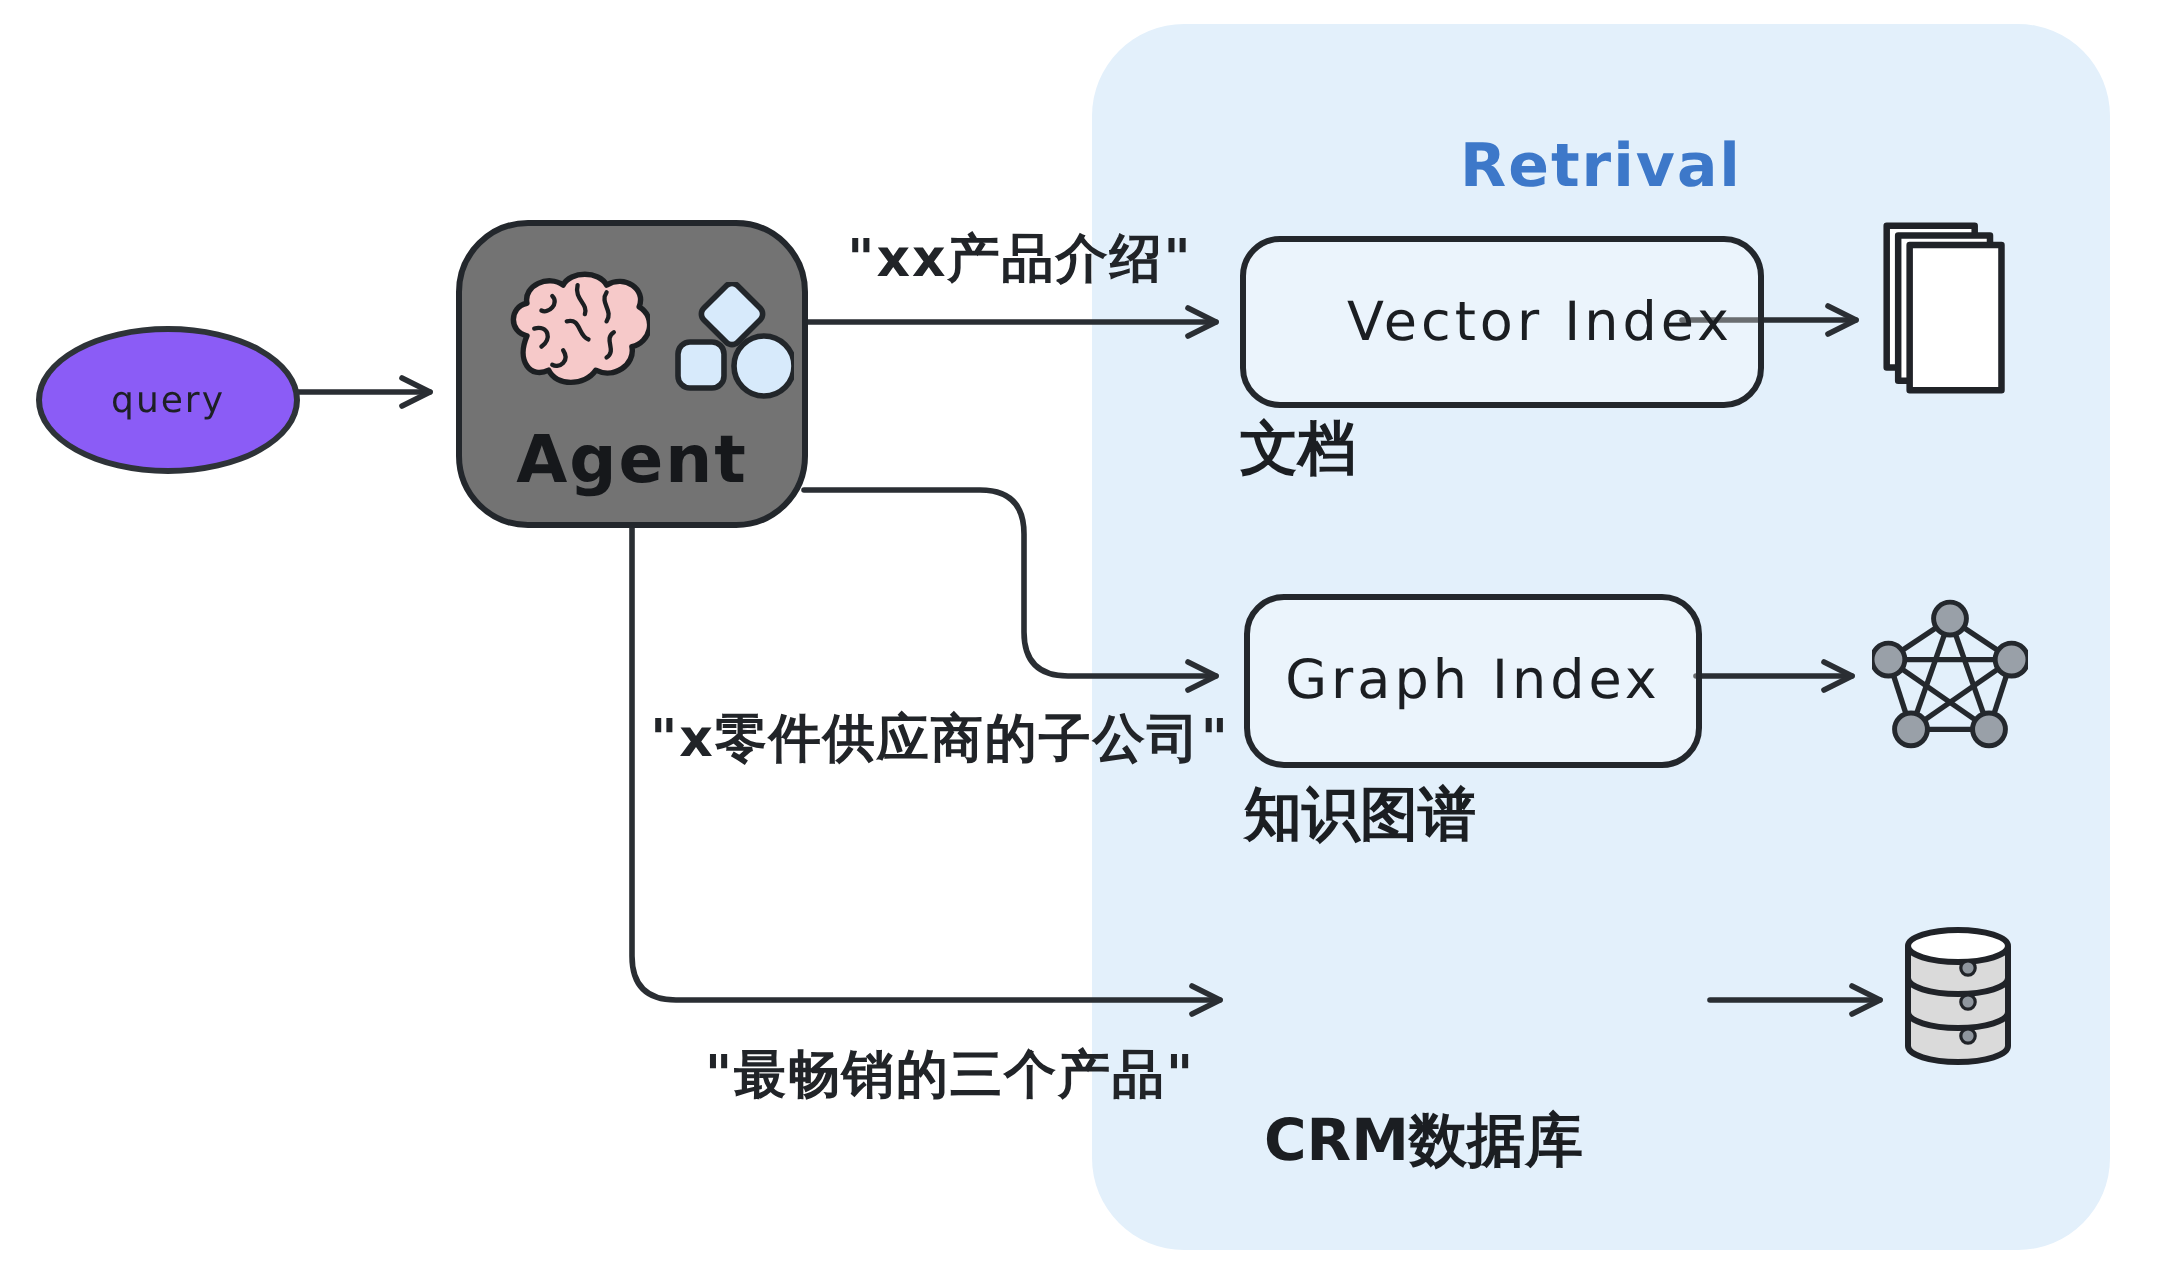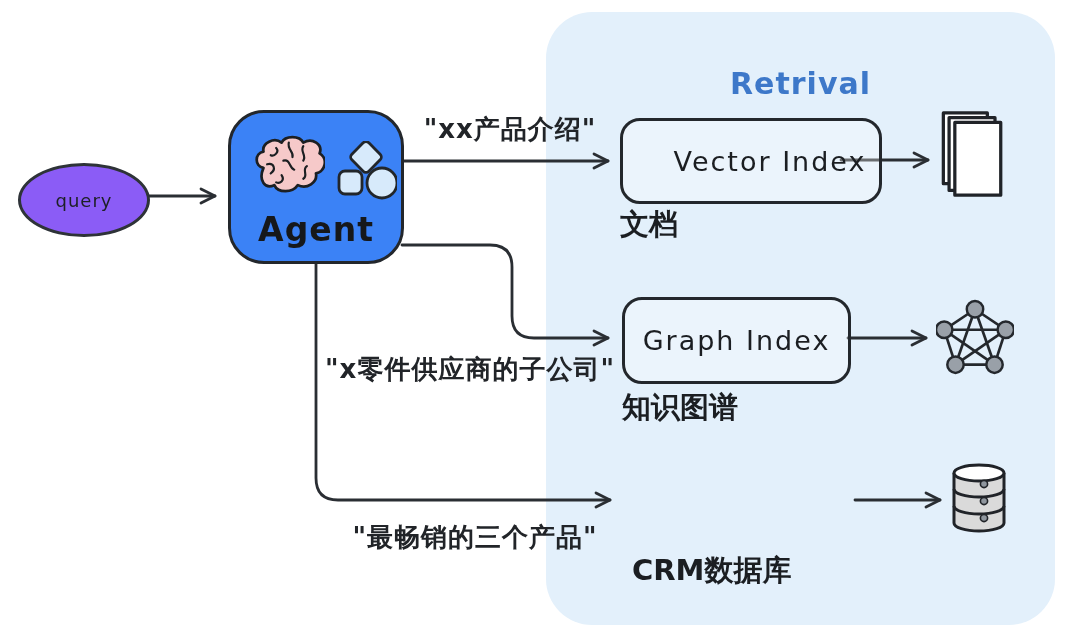--- a/index.html
+++ b/index.html
@@ -23,21 +23,21 @@
   .query-node {
     left:18px; top:163px; width:126px; height:68px;
     border:3.5px solid #2e3338; border-radius:50%;
     display:flex; align-items:center; justify-content:center;
     font-size:18px; letter-spacing:1px; background:#8b5cf6;
   }
 
   
   .agent-node {
     left:228px; top:110px; width:170px; height:148px;
-    background:#3b82f6; border:3px solid #23272c; border-radius:36px;
+    background:#737373; border:3px solid #23272c; border-radius:36px;
   }
   .agent-label {
     position:absolute; left:0; bottom:12px; width:100%; text-align:center;
     font-size:33px; font-weight:600; letter-spacing:1px; color:#16181b;
   }
   .brain-wrap  { position:absolute; left:18px; top:22px; width:76px; height:64px; }
   .shapes-wrap { position:absolute; left:102px; top:28px; width:64px; height:70px; }
 
   
   .index-box {

